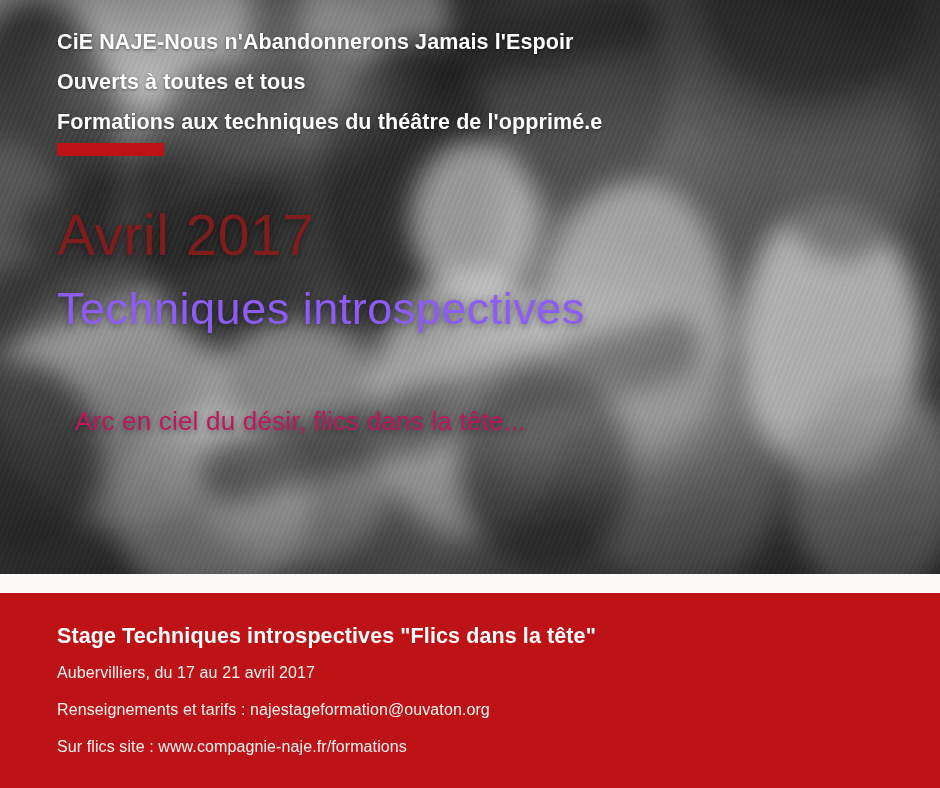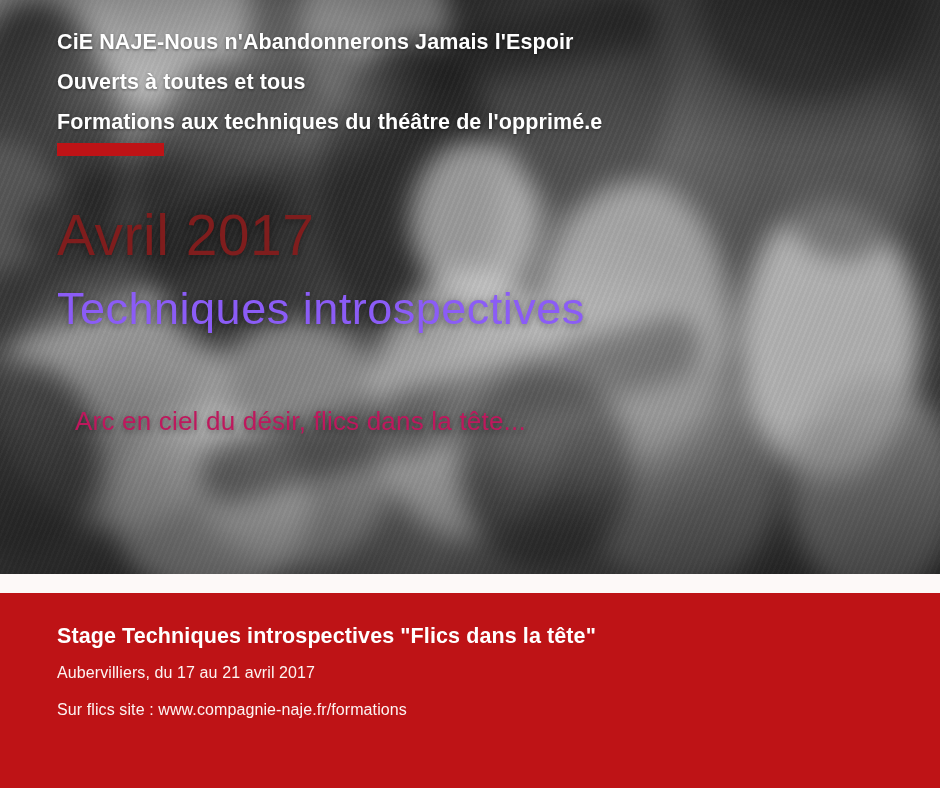--- a/index.html
+++ b/index.html
@@ -221,17 +221,18 @@
     <div class="title-line2">Techniques introspectives</div>
   </div>
   <div class="subtitle">Arc en ciel du désir, flics dans la tête...</div>
 
   <div class="divider"></div>
 
   <div class="footer">
     <div class="footer-inner">
       <div class="footer-title">Stage Techniques introspectives "Flics dans la tête"</div>
       <div class="footer-line">Aubervilliers, du 17 au 21 avril 2017</div>
+      <div class="footer-line">Renseignements et tarifs : najestageformation@ouvaton.org</div>
       <div class="footer-line">Sur flics site : www.compagnie-naje.fr/formations</div>
     </div>
   </div>
 
 </div>
 
 </body></html>

